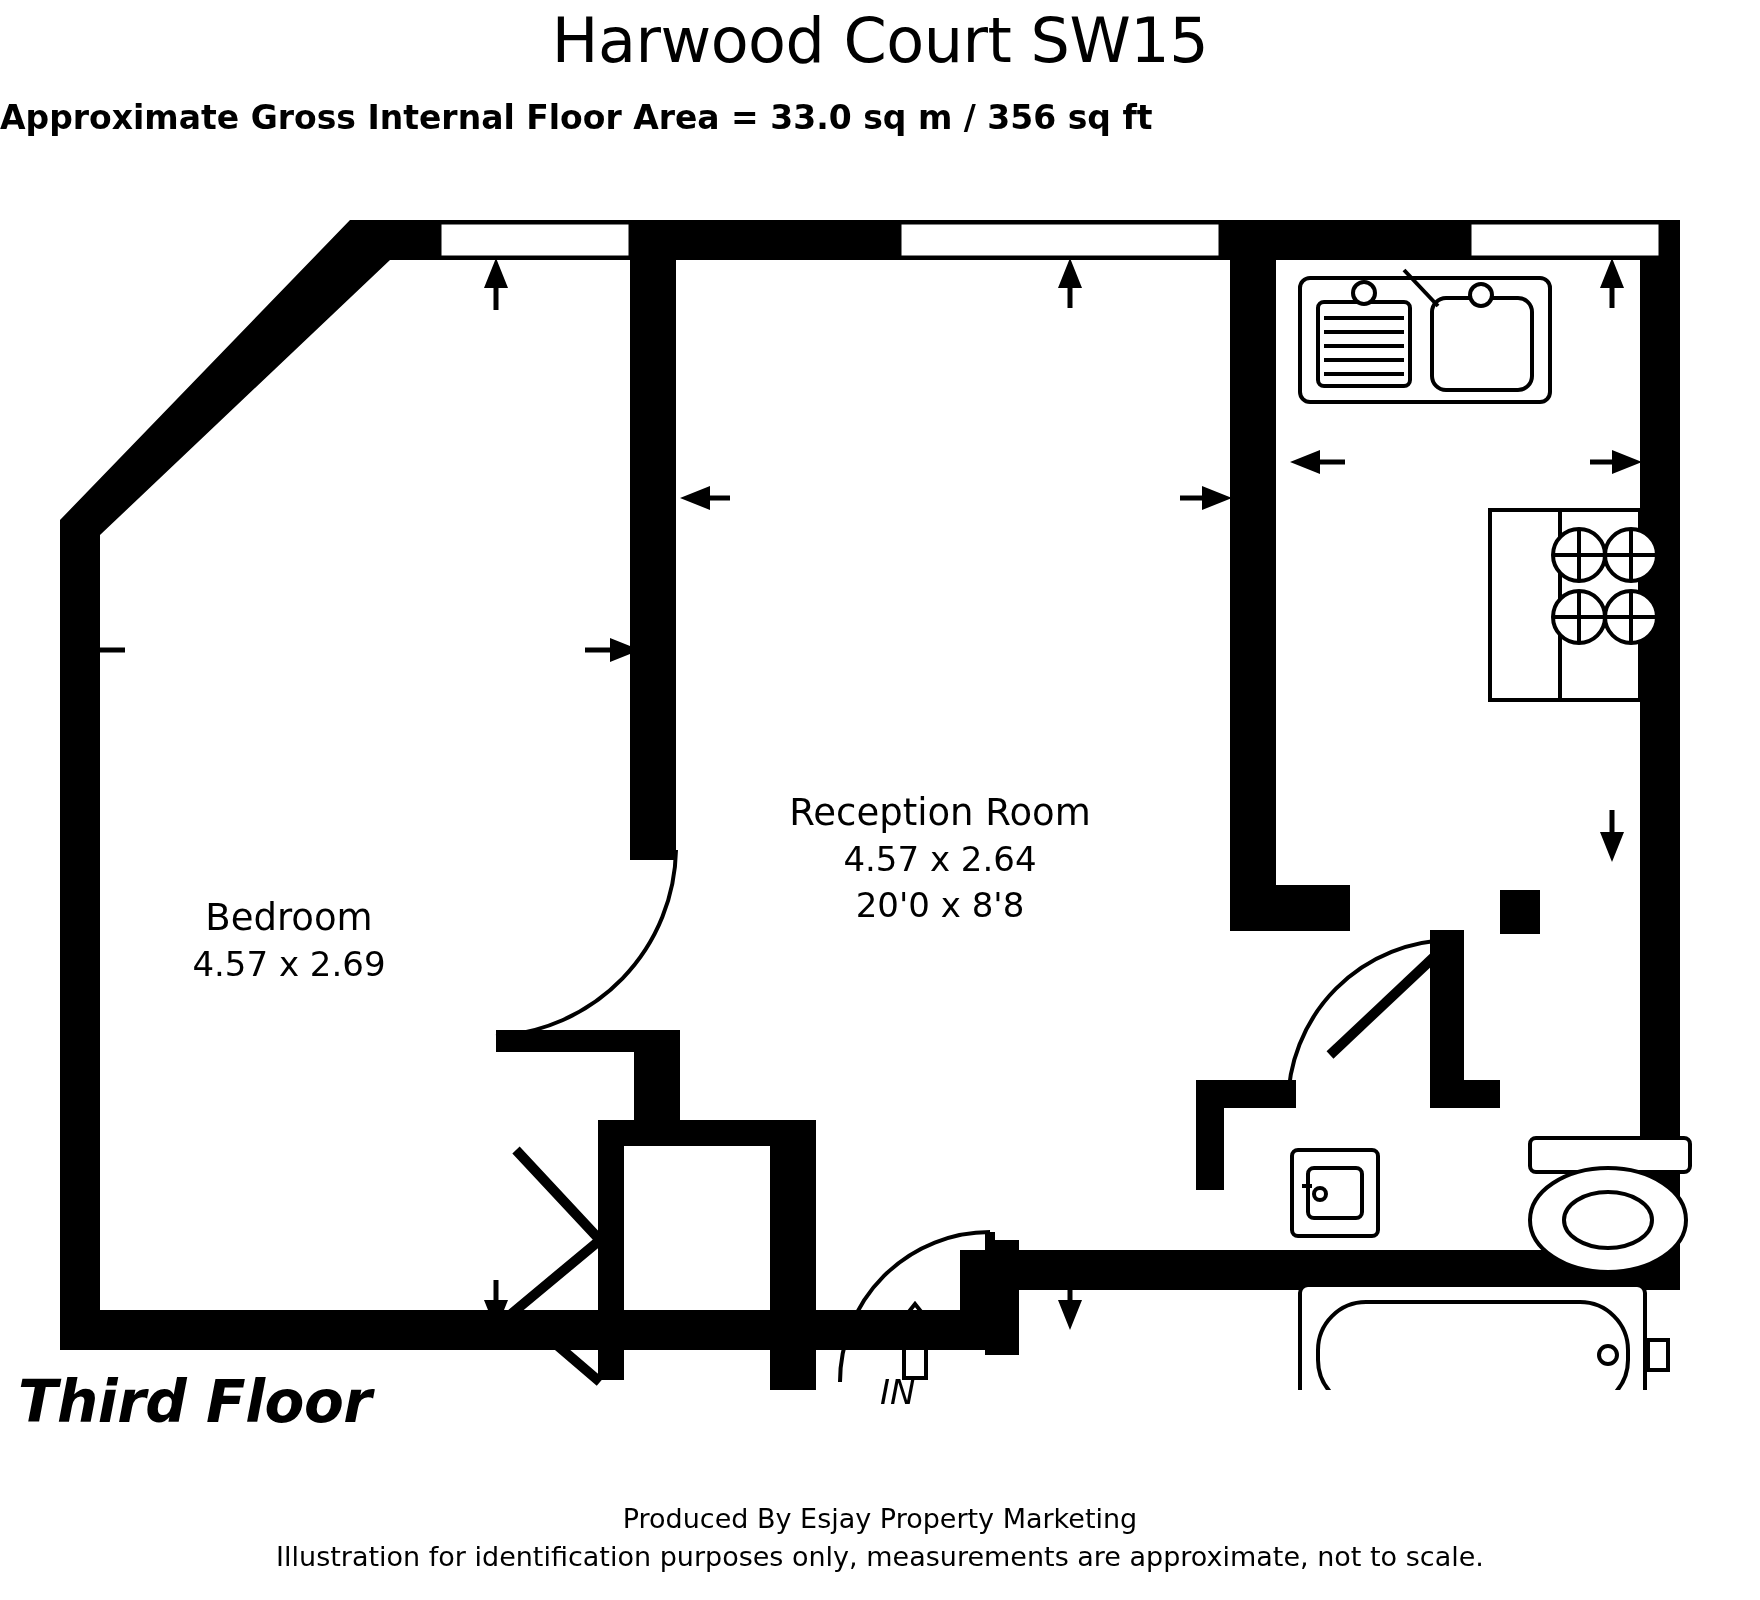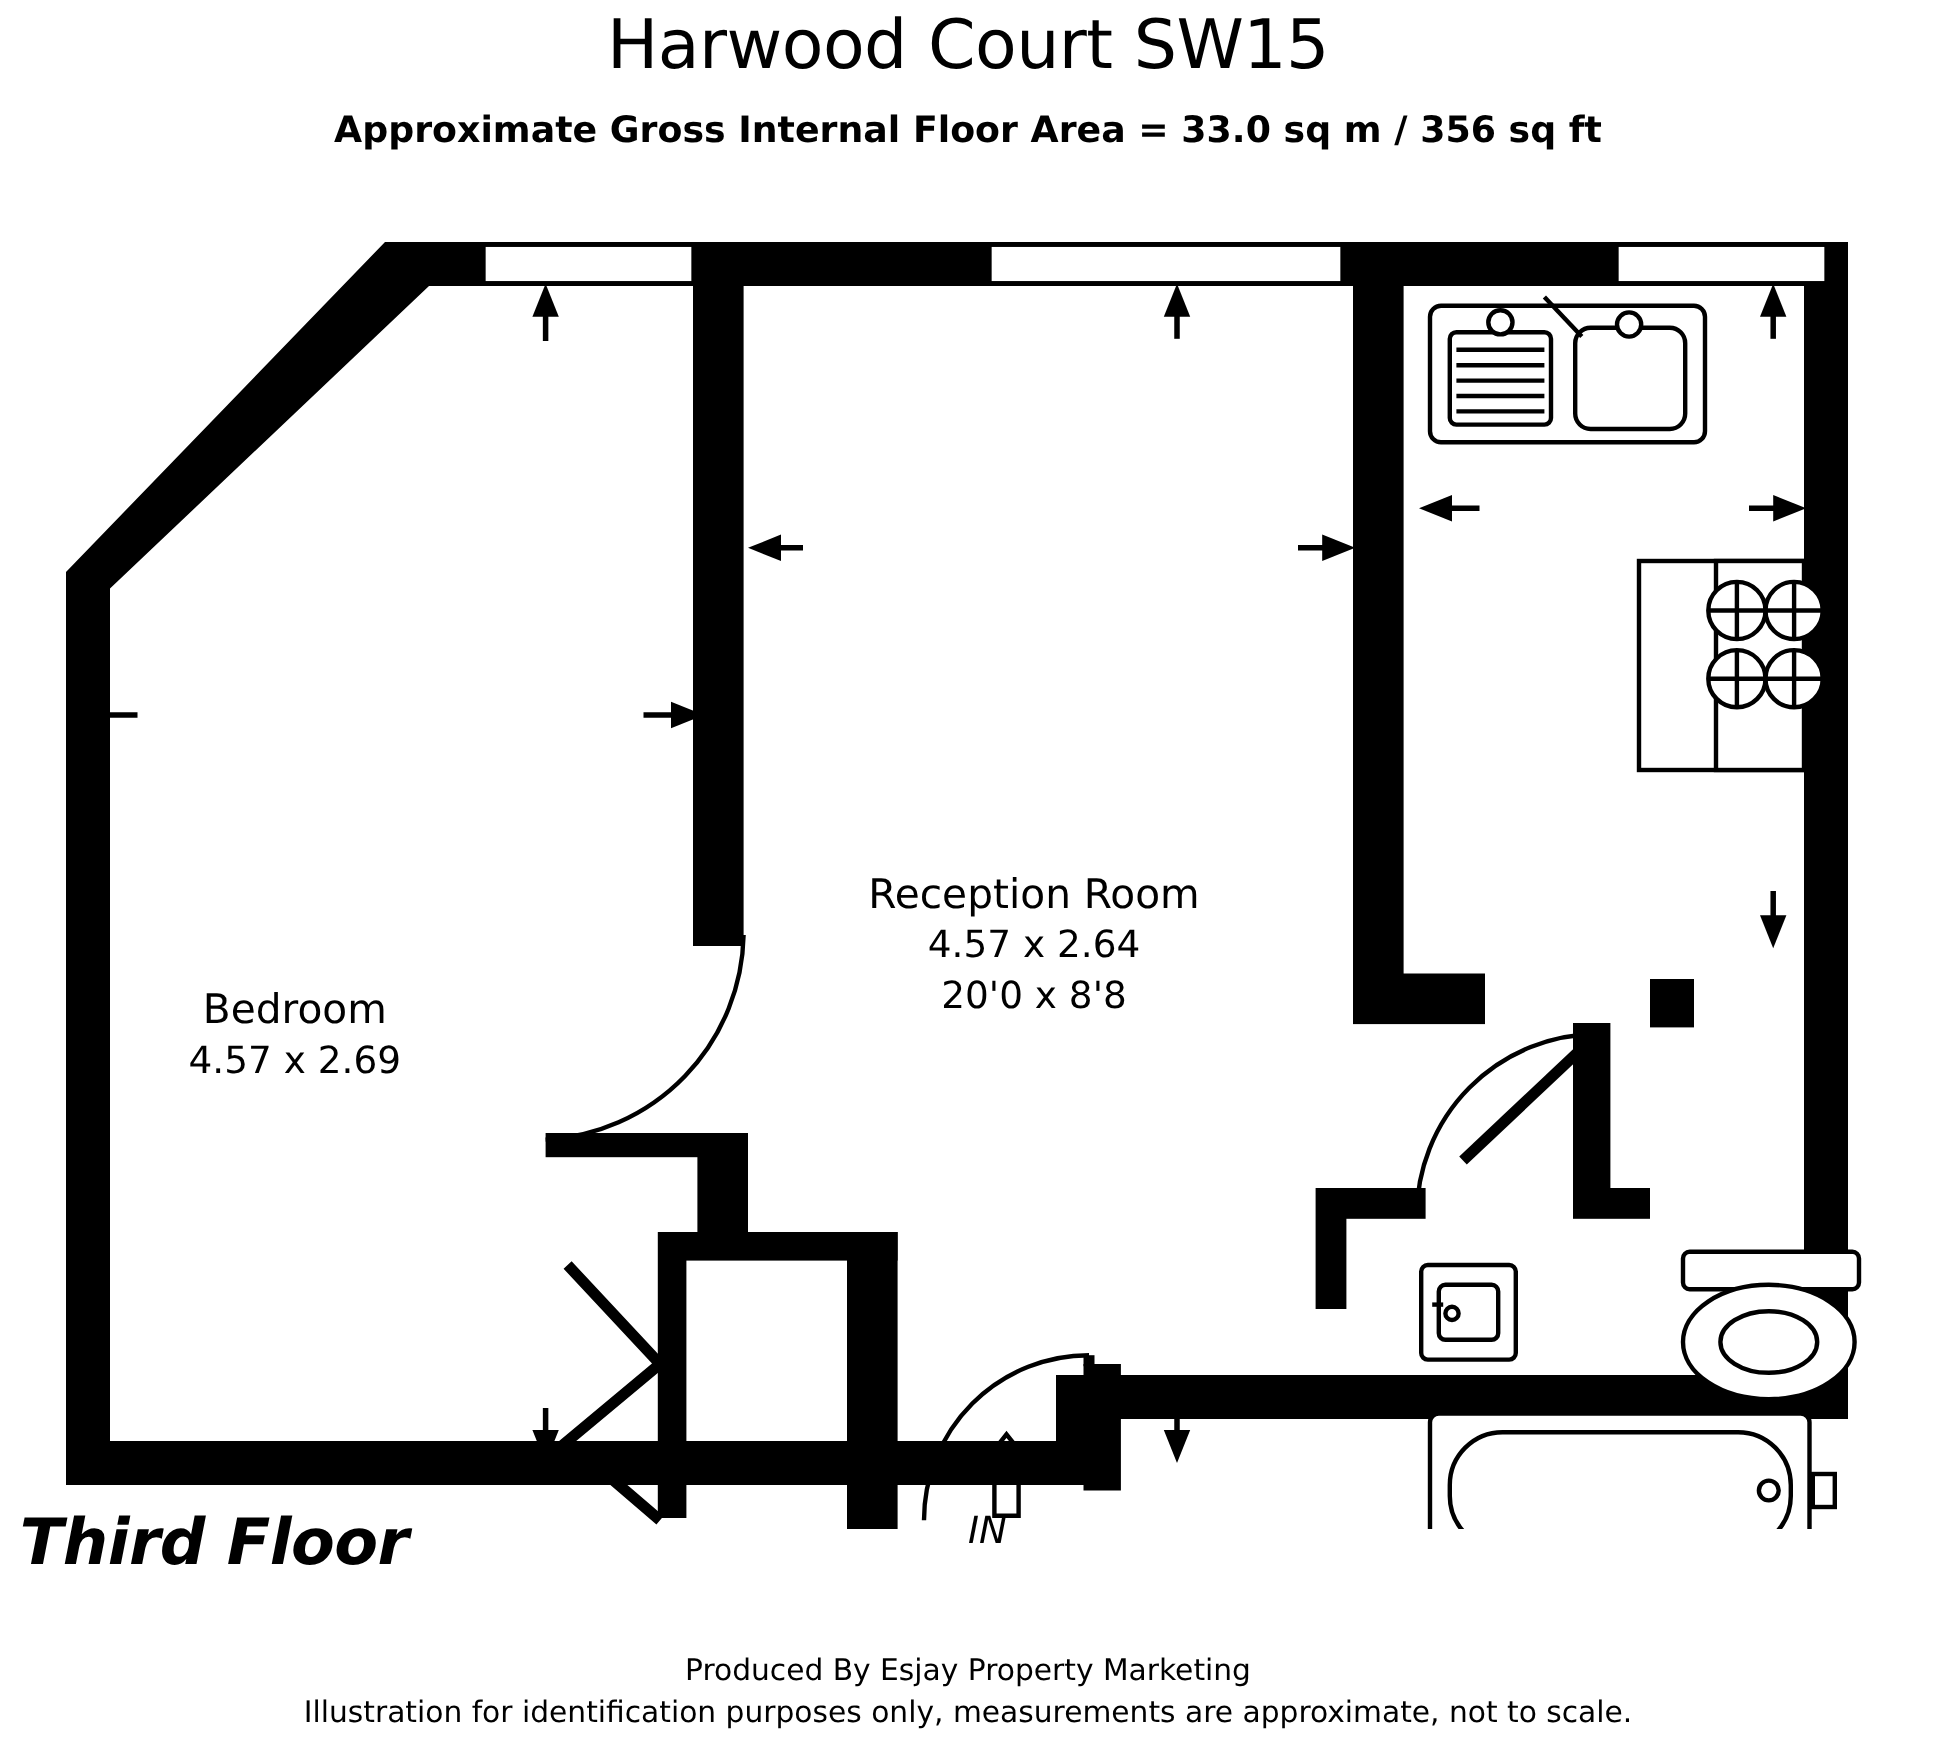--- a/index.html
+++ b/index.html
@@ -28,21 +28,21 @@
     text-align: center;
     font-size: 62px;
     font-weight: 400;
     letter-spacing: -0.5px;
   }
   .subtitle {
     position: absolute;
     top: 98px;
     left: 0;
     width: 1760px;
-    text-align: center;
+    text-align: left;
     font-size: 33px;
     font-weight: bold;
   }
   .floor-label {
     position: absolute;
     left: 18px;
     top: 1368px;
     font-size: 58px;
     font-weight: bold;
     letter-spacing: -0.5px;
@@ -72,21 +72,21 @@
     height: 1240px;
   }
   .room-label {
     position: absolute;
     text-align: center;
     font-size: 34px;
     line-height: 46px;
     white-space: nowrap;
   }
   .room-label .rl-name { font-size: 37px; }
-  #label-bedroom { left: 103px; top: 745px; width: 330px; }
+  #label-bedroom { left: 124px; top: 745px; width: 330px; }
   #label-reception { left: 730px; top: 640px; width: 420px; }
   #label-kitchen { left: 1280px; top: 490px; width: 280px; }
   #label-kitchen .rl-name { font-size: 36px; }
   .in-label {
     position: absolute;
     left: 880px;
     top: 1372px;
     font-size: 34px;
     font-style: italic;
   }

